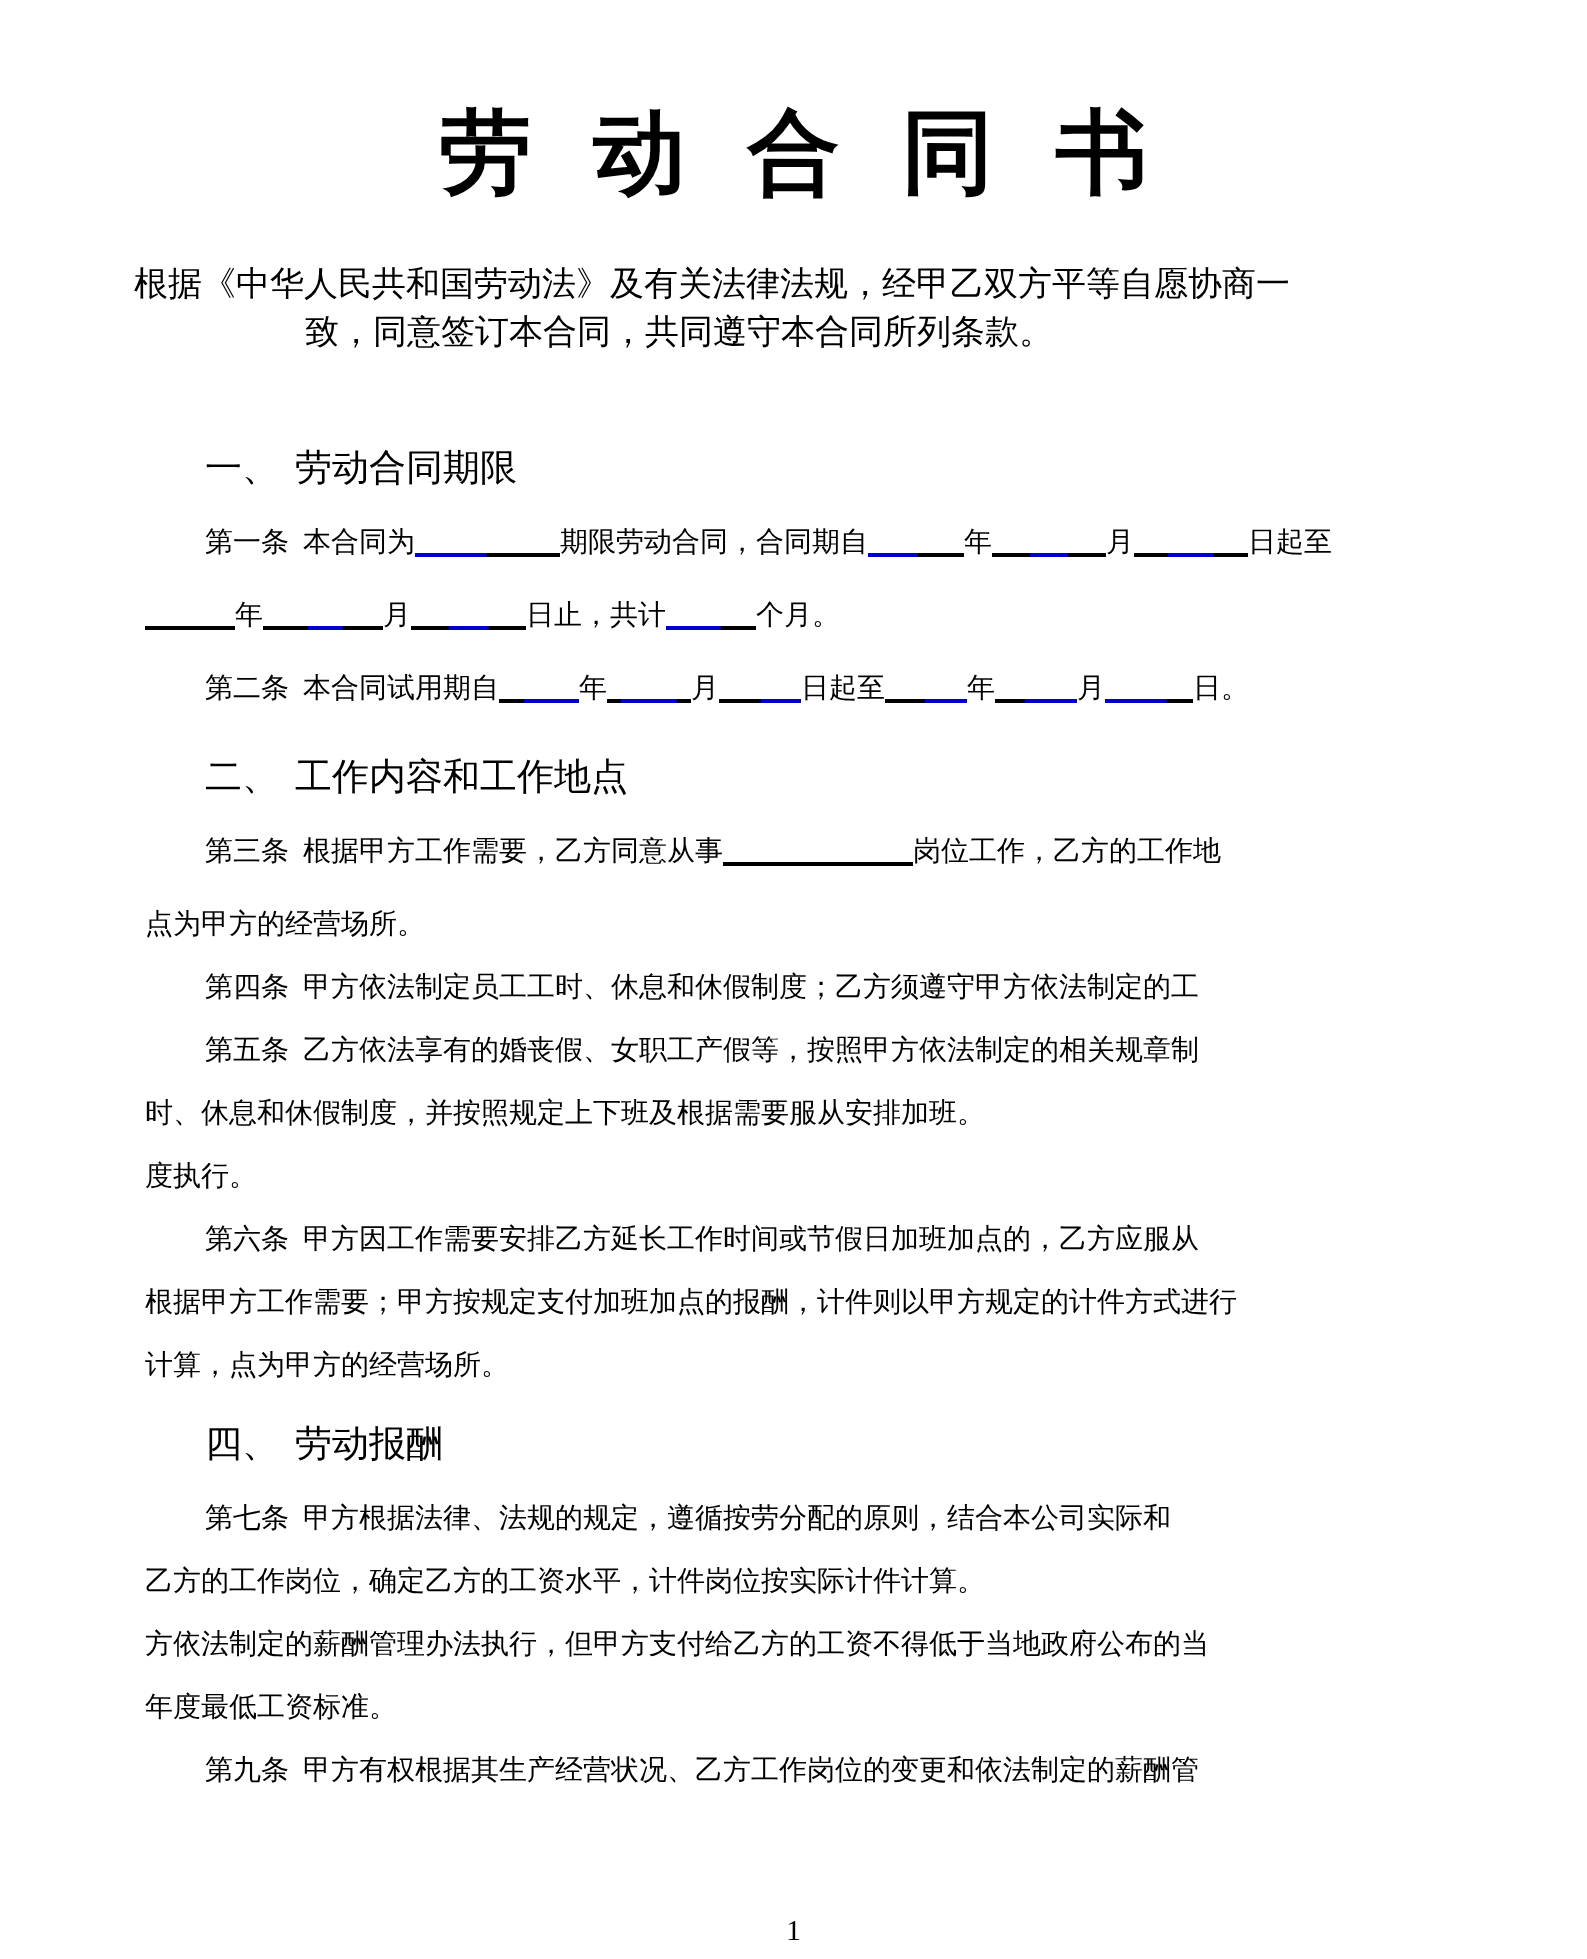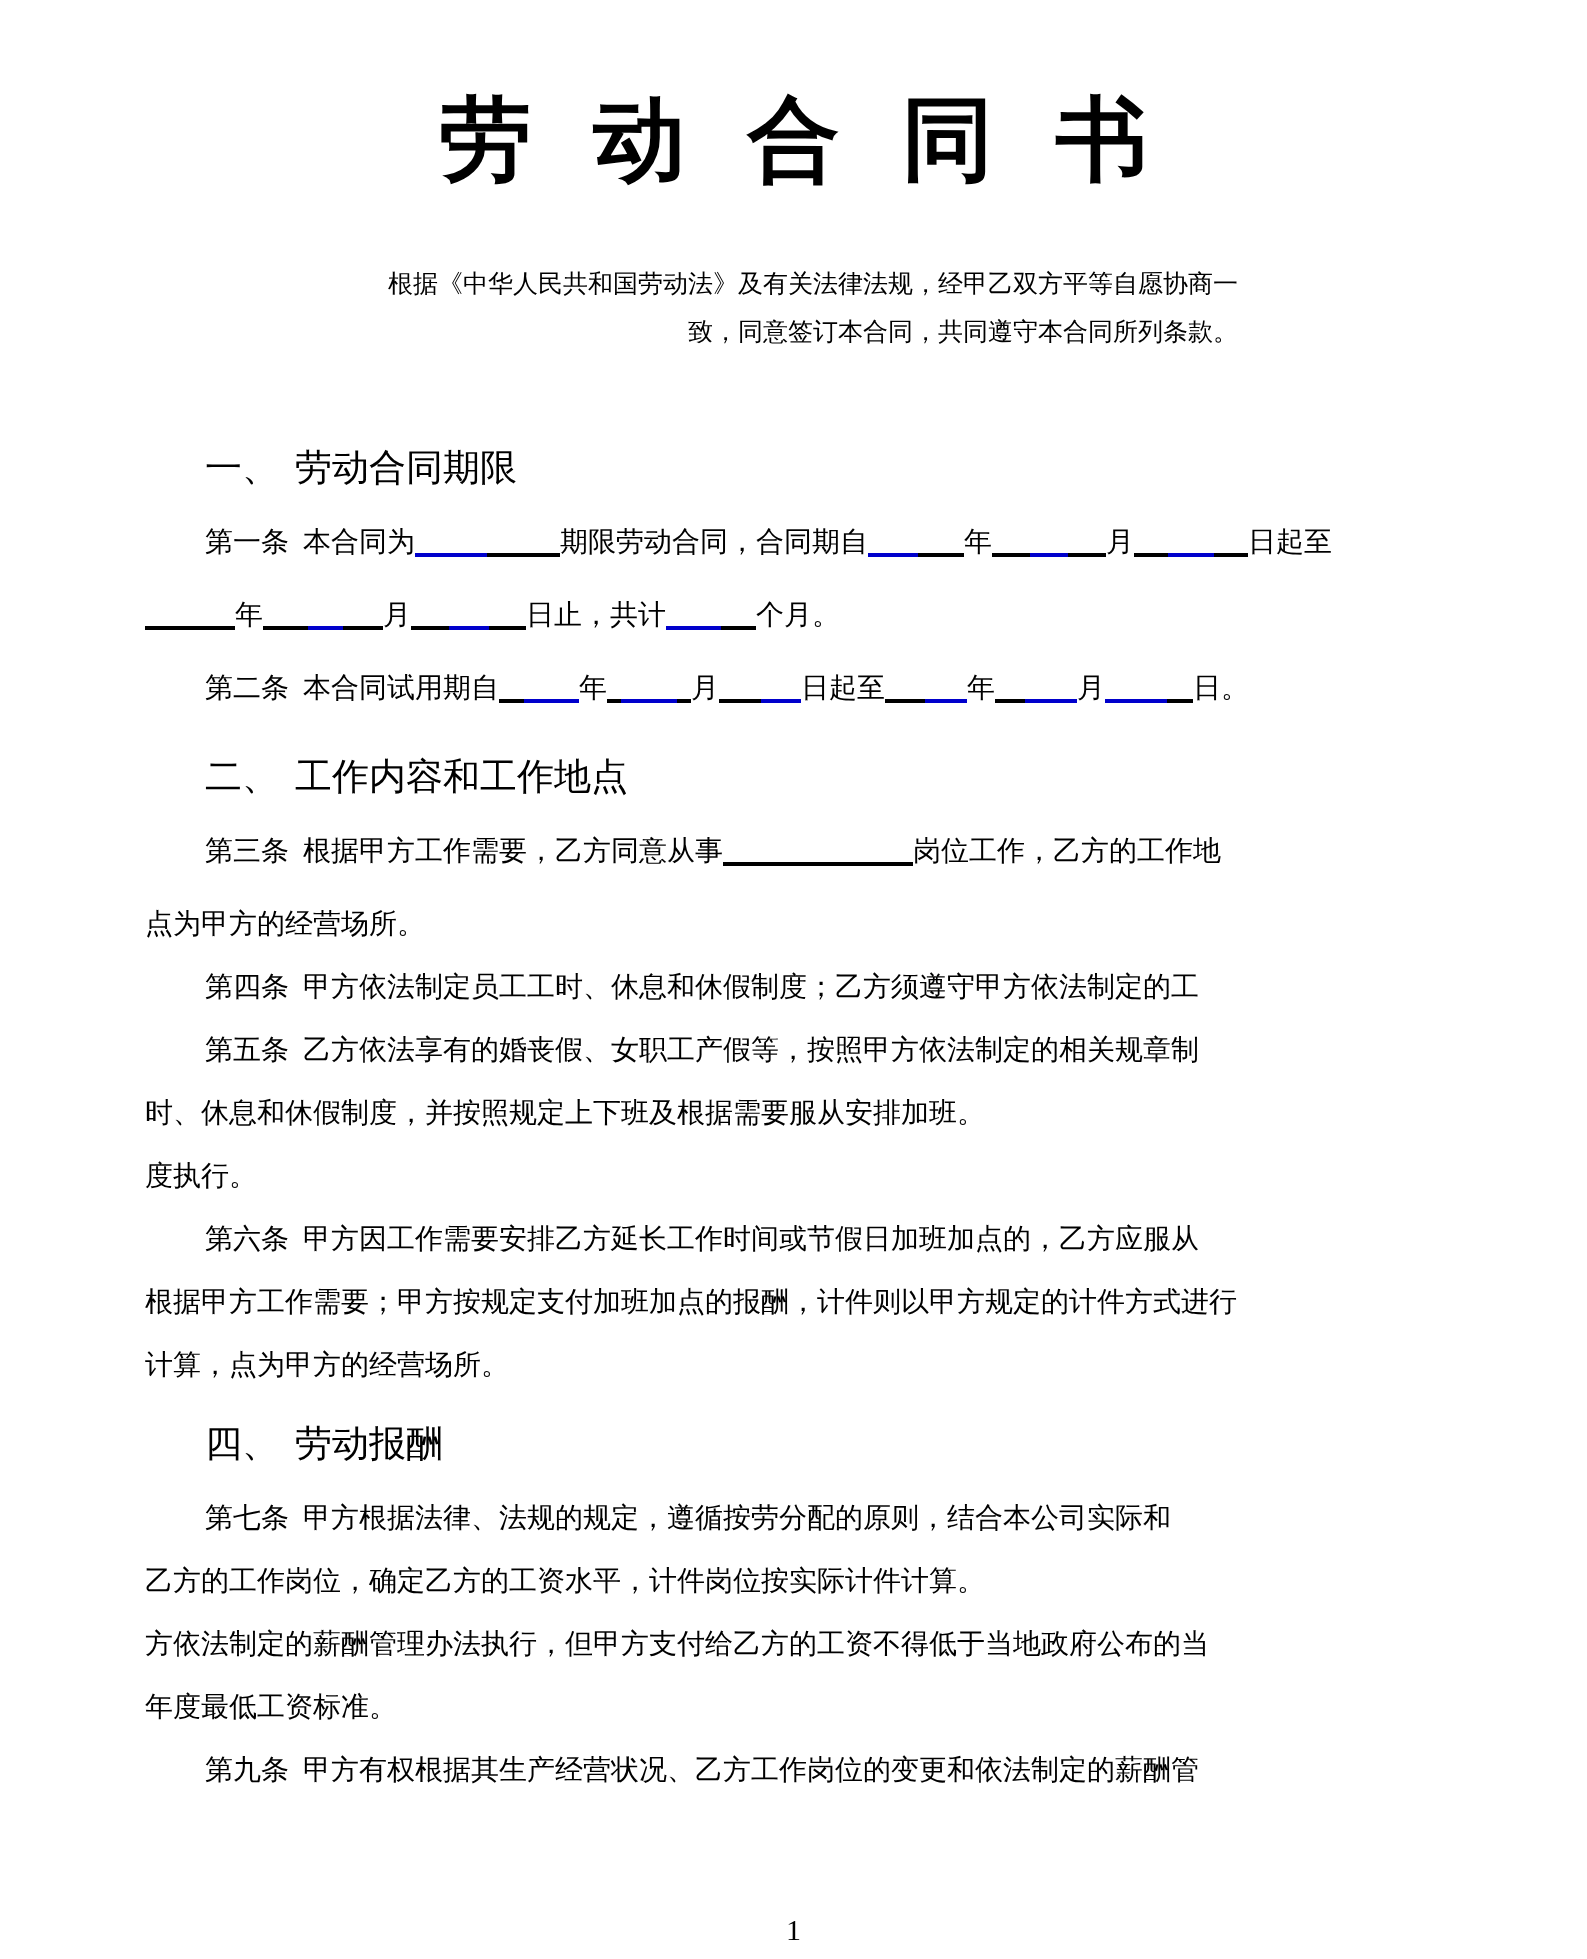--- a/index.html
+++ b/index.html
@@ -4,30 +4,30 @@
 <style>
   html,body{margin:0;padding:0;}
   body{
     width:1587px;height:1959px;
     background:#ffffff;color:#000;
     font-family:"Liberation Serif", serif;
     position:relative;overflow:hidden;
   }
   .page{position:absolute;inset:0;}
   .doc-title{
-    position:absolute;top:89px;left:0;width:100%;
+    position:absolute;top:102px;left:0;width:100%;
     text-align:center;line-height:1.1;
     font-family:"DejaVu Sans", sans-serif;
     font-weight:700;font-size:92px;
     letter-spacing:62px;text-indent:62px;
     white-space:nowrap;
   }
   .intro{
-    position:absolute;top:260px;left:148px;width:1090px;
-    text-align:right;font-size:25px;line-height:48px;
+    position:absolute;top:260px;left:134px;width:1090px;
+    text-align:center;font-size:34px;line-height:48px;
   }
   .intro .iline{white-space:nowrap;}
   .content{
     position:absolute;top:420px;left:145px;width:1442px;
   }
   .heading{
     font-family:"DejaVu Sans", sans-serif;
     font-weight:400;font-size:37px;line-height:64px;
     margin:16px 0 10px 60px;white-space:nowrap;
   }

